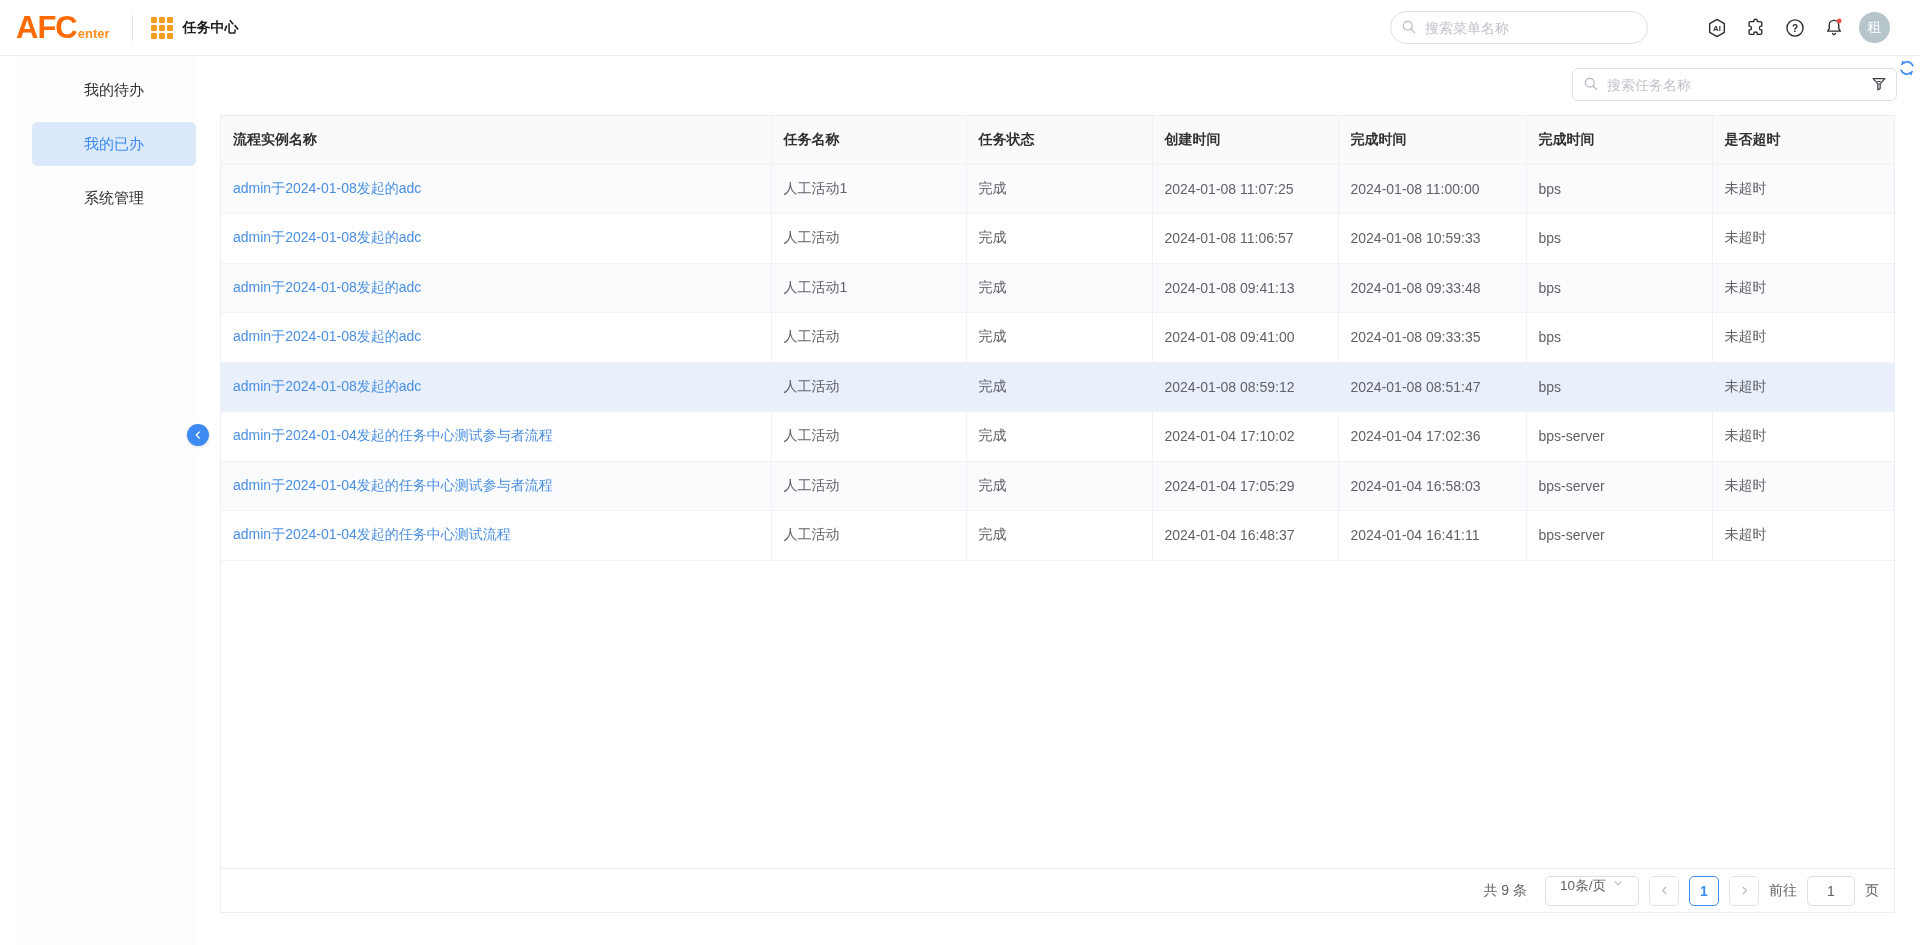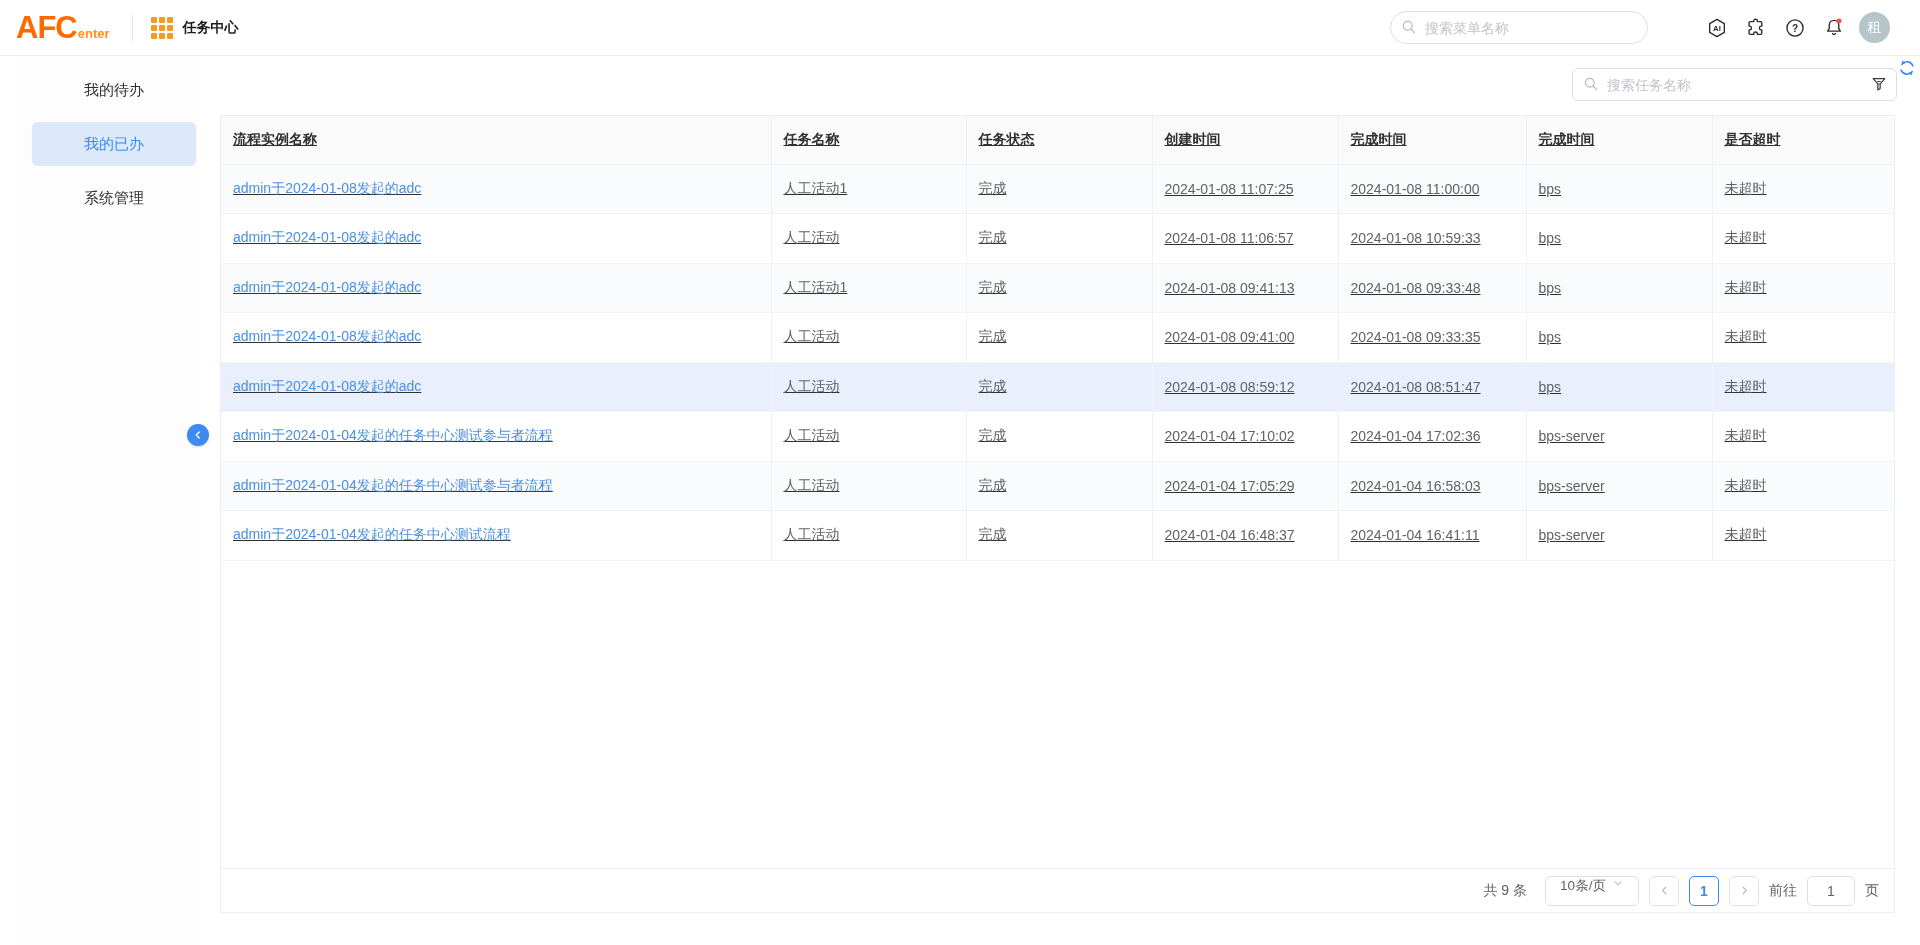--- a/index.html
+++ b/index.html
@@ -50,21 +50,21 @@
   .task-search { position:absolute; right:0; top:0; width:325px; height:33px; }
   .task-search input { width:100%; height:100%; border:1px solid #dcdfe6; border-radius:6px;
     padding:0 40px 0 34px; font-size:14px; color:#333; outline:none; }
   .task-search input::placeholder { color:#bfc3c9; }
   .funnel-btn { position:absolute; right:8px; top:6px; cursor:pointer; }
   .refresh-btn { position:absolute; right:-21px; top:-11px; cursor:pointer; }
 
   
   .card { position:absolute; left:23px; top:59px; width:1675px; height:798px;
     border:1px solid #ebeef5; background:#fff; }
-  table { width:100%; border-collapse:collapse; table-layout:fixed;text-decoration:underline; }
+  table { width:100%; border-collapse:collapse; table-layout:fixed; }
   th, td { text-align:left; padding:0 12px; font-size:14px; font-weight:400;
     border-right:1px solid #eef1f6; overflow:hidden; white-space:nowrap; text-overflow:ellipsis; }
   th:last-child, td:last-child { border-right:none; }
   thead tr { height:48px; background:#fafafa; }
   th { color:#303133; font-weight:700; border-bottom:1px solid #eef1f6; }
   tbody tr { height:49.5px; border-bottom:1px solid #f2f3f5; }
   
   tbody tr:nth-child(odd) { background:#fafbfc; }
   tbody tr.highlight { background:#e9f0fc; }
   td { color:#606266; }

